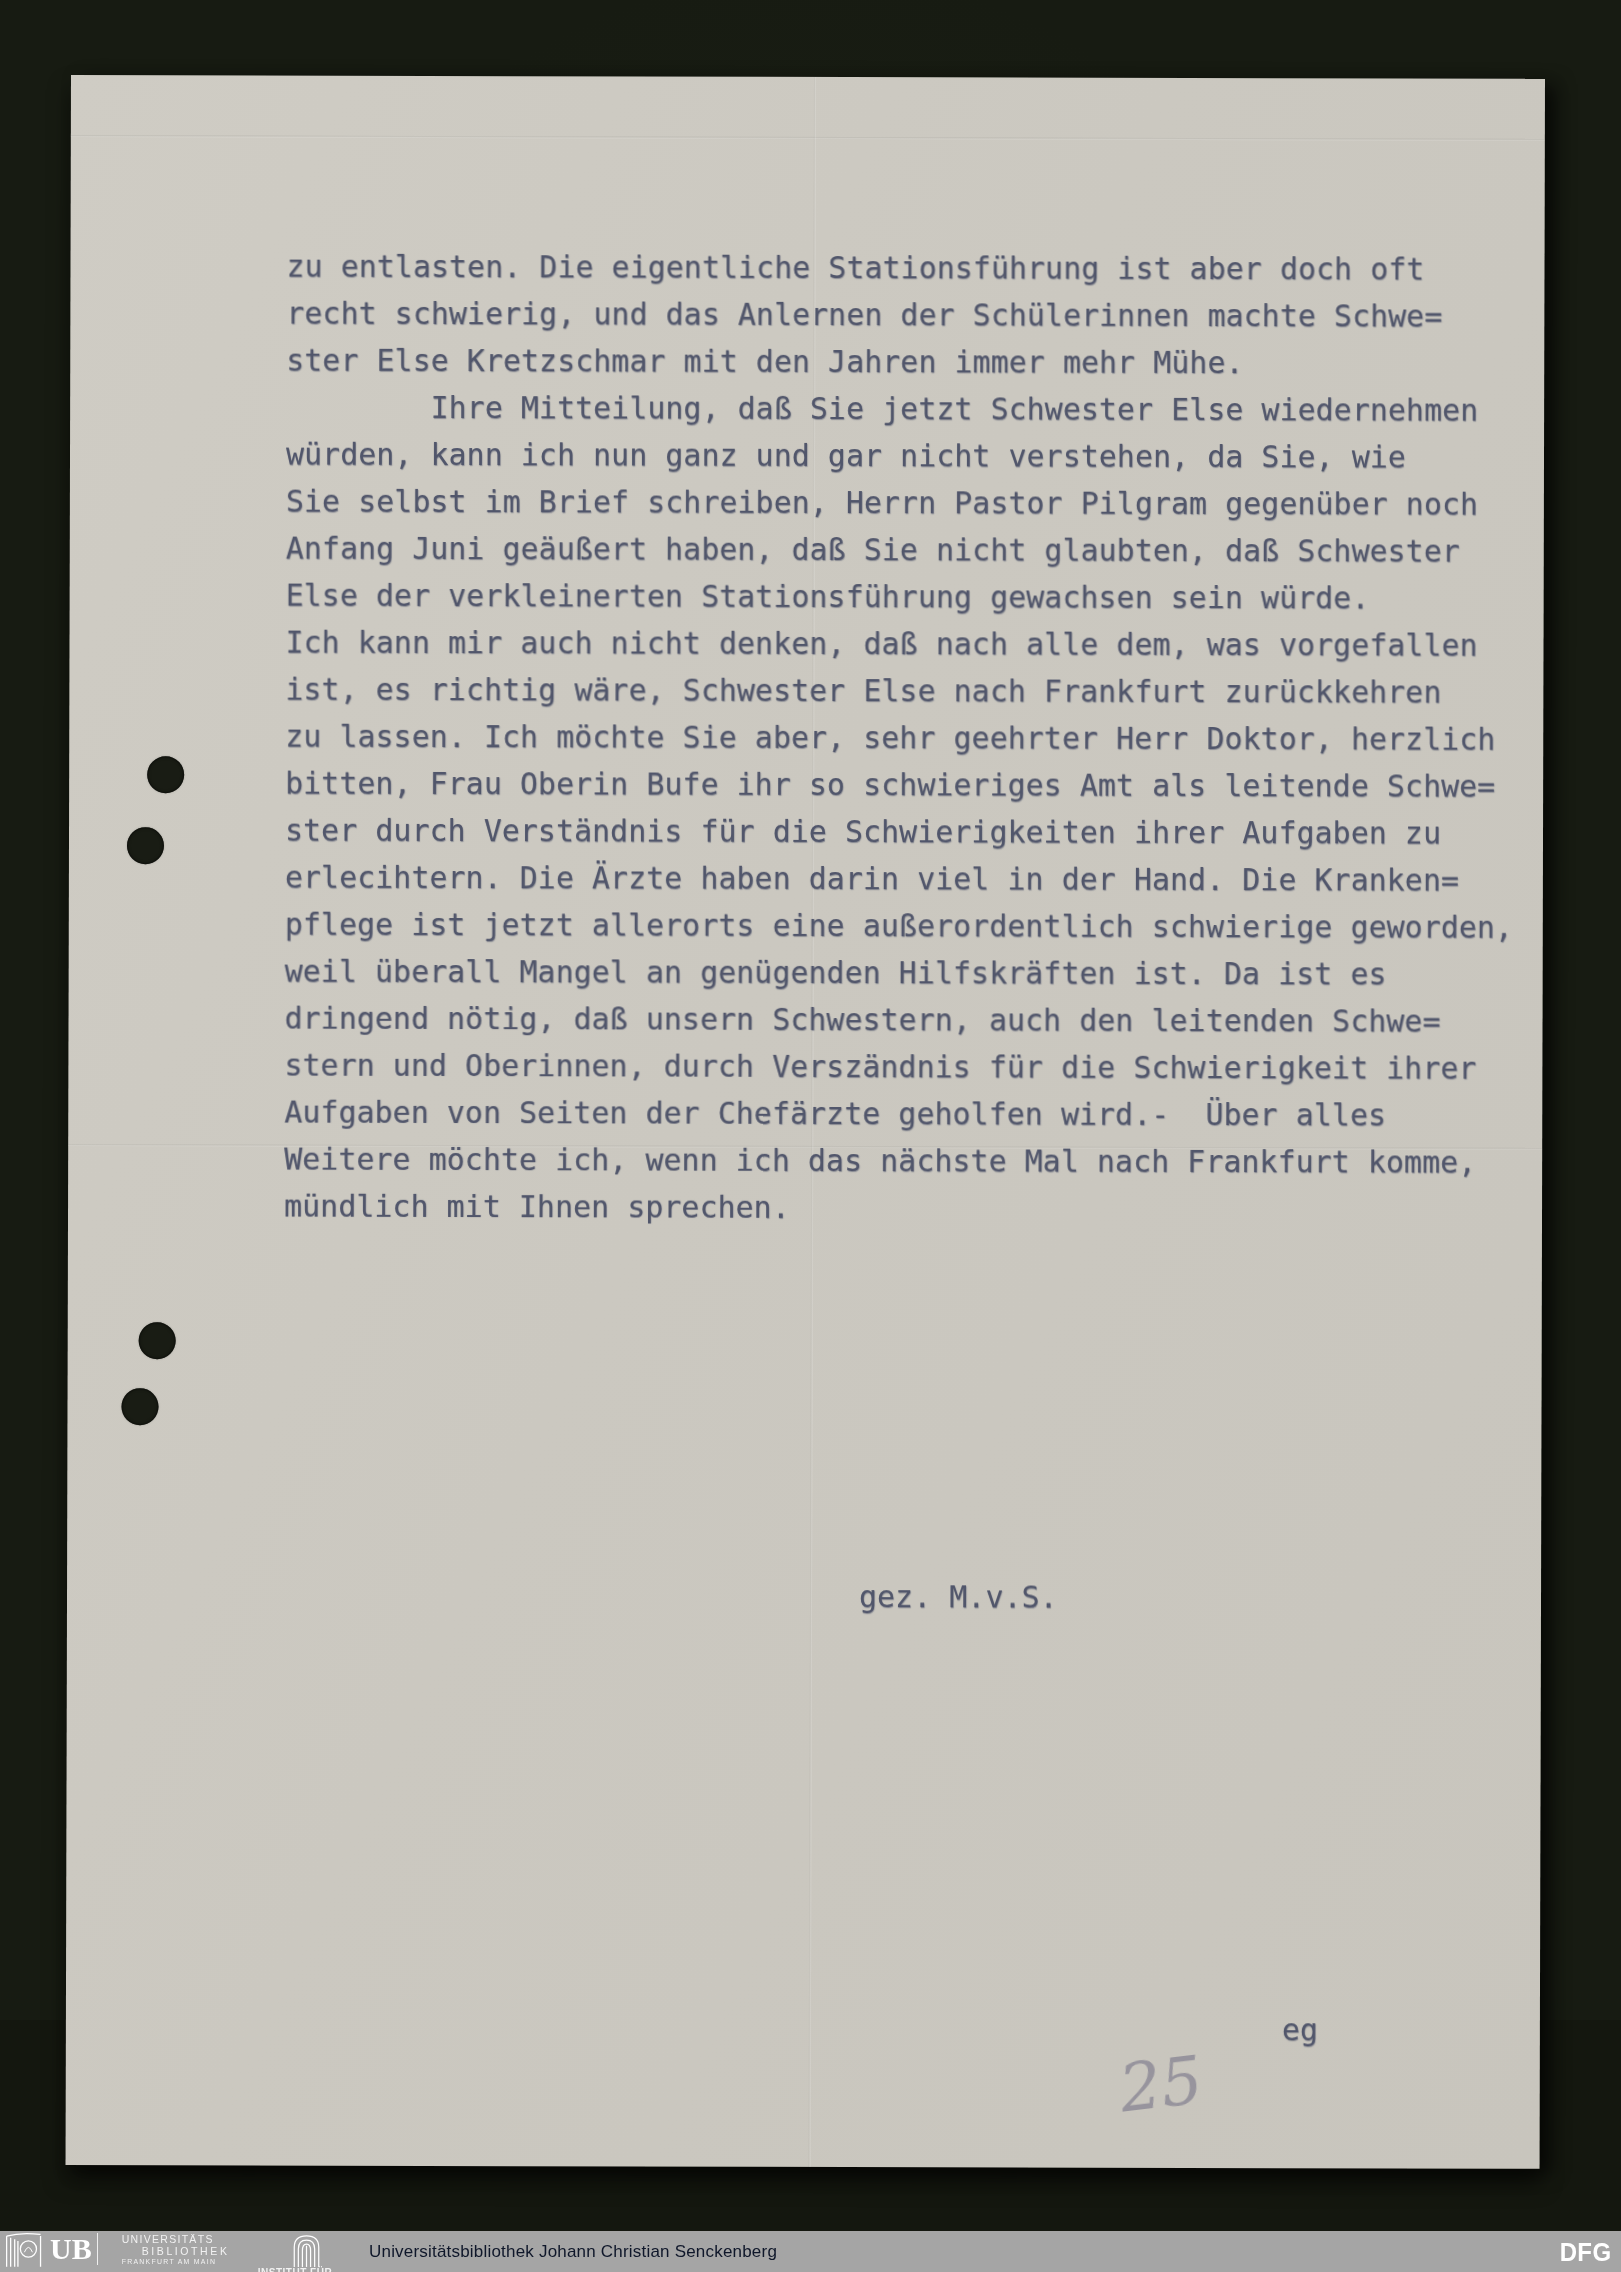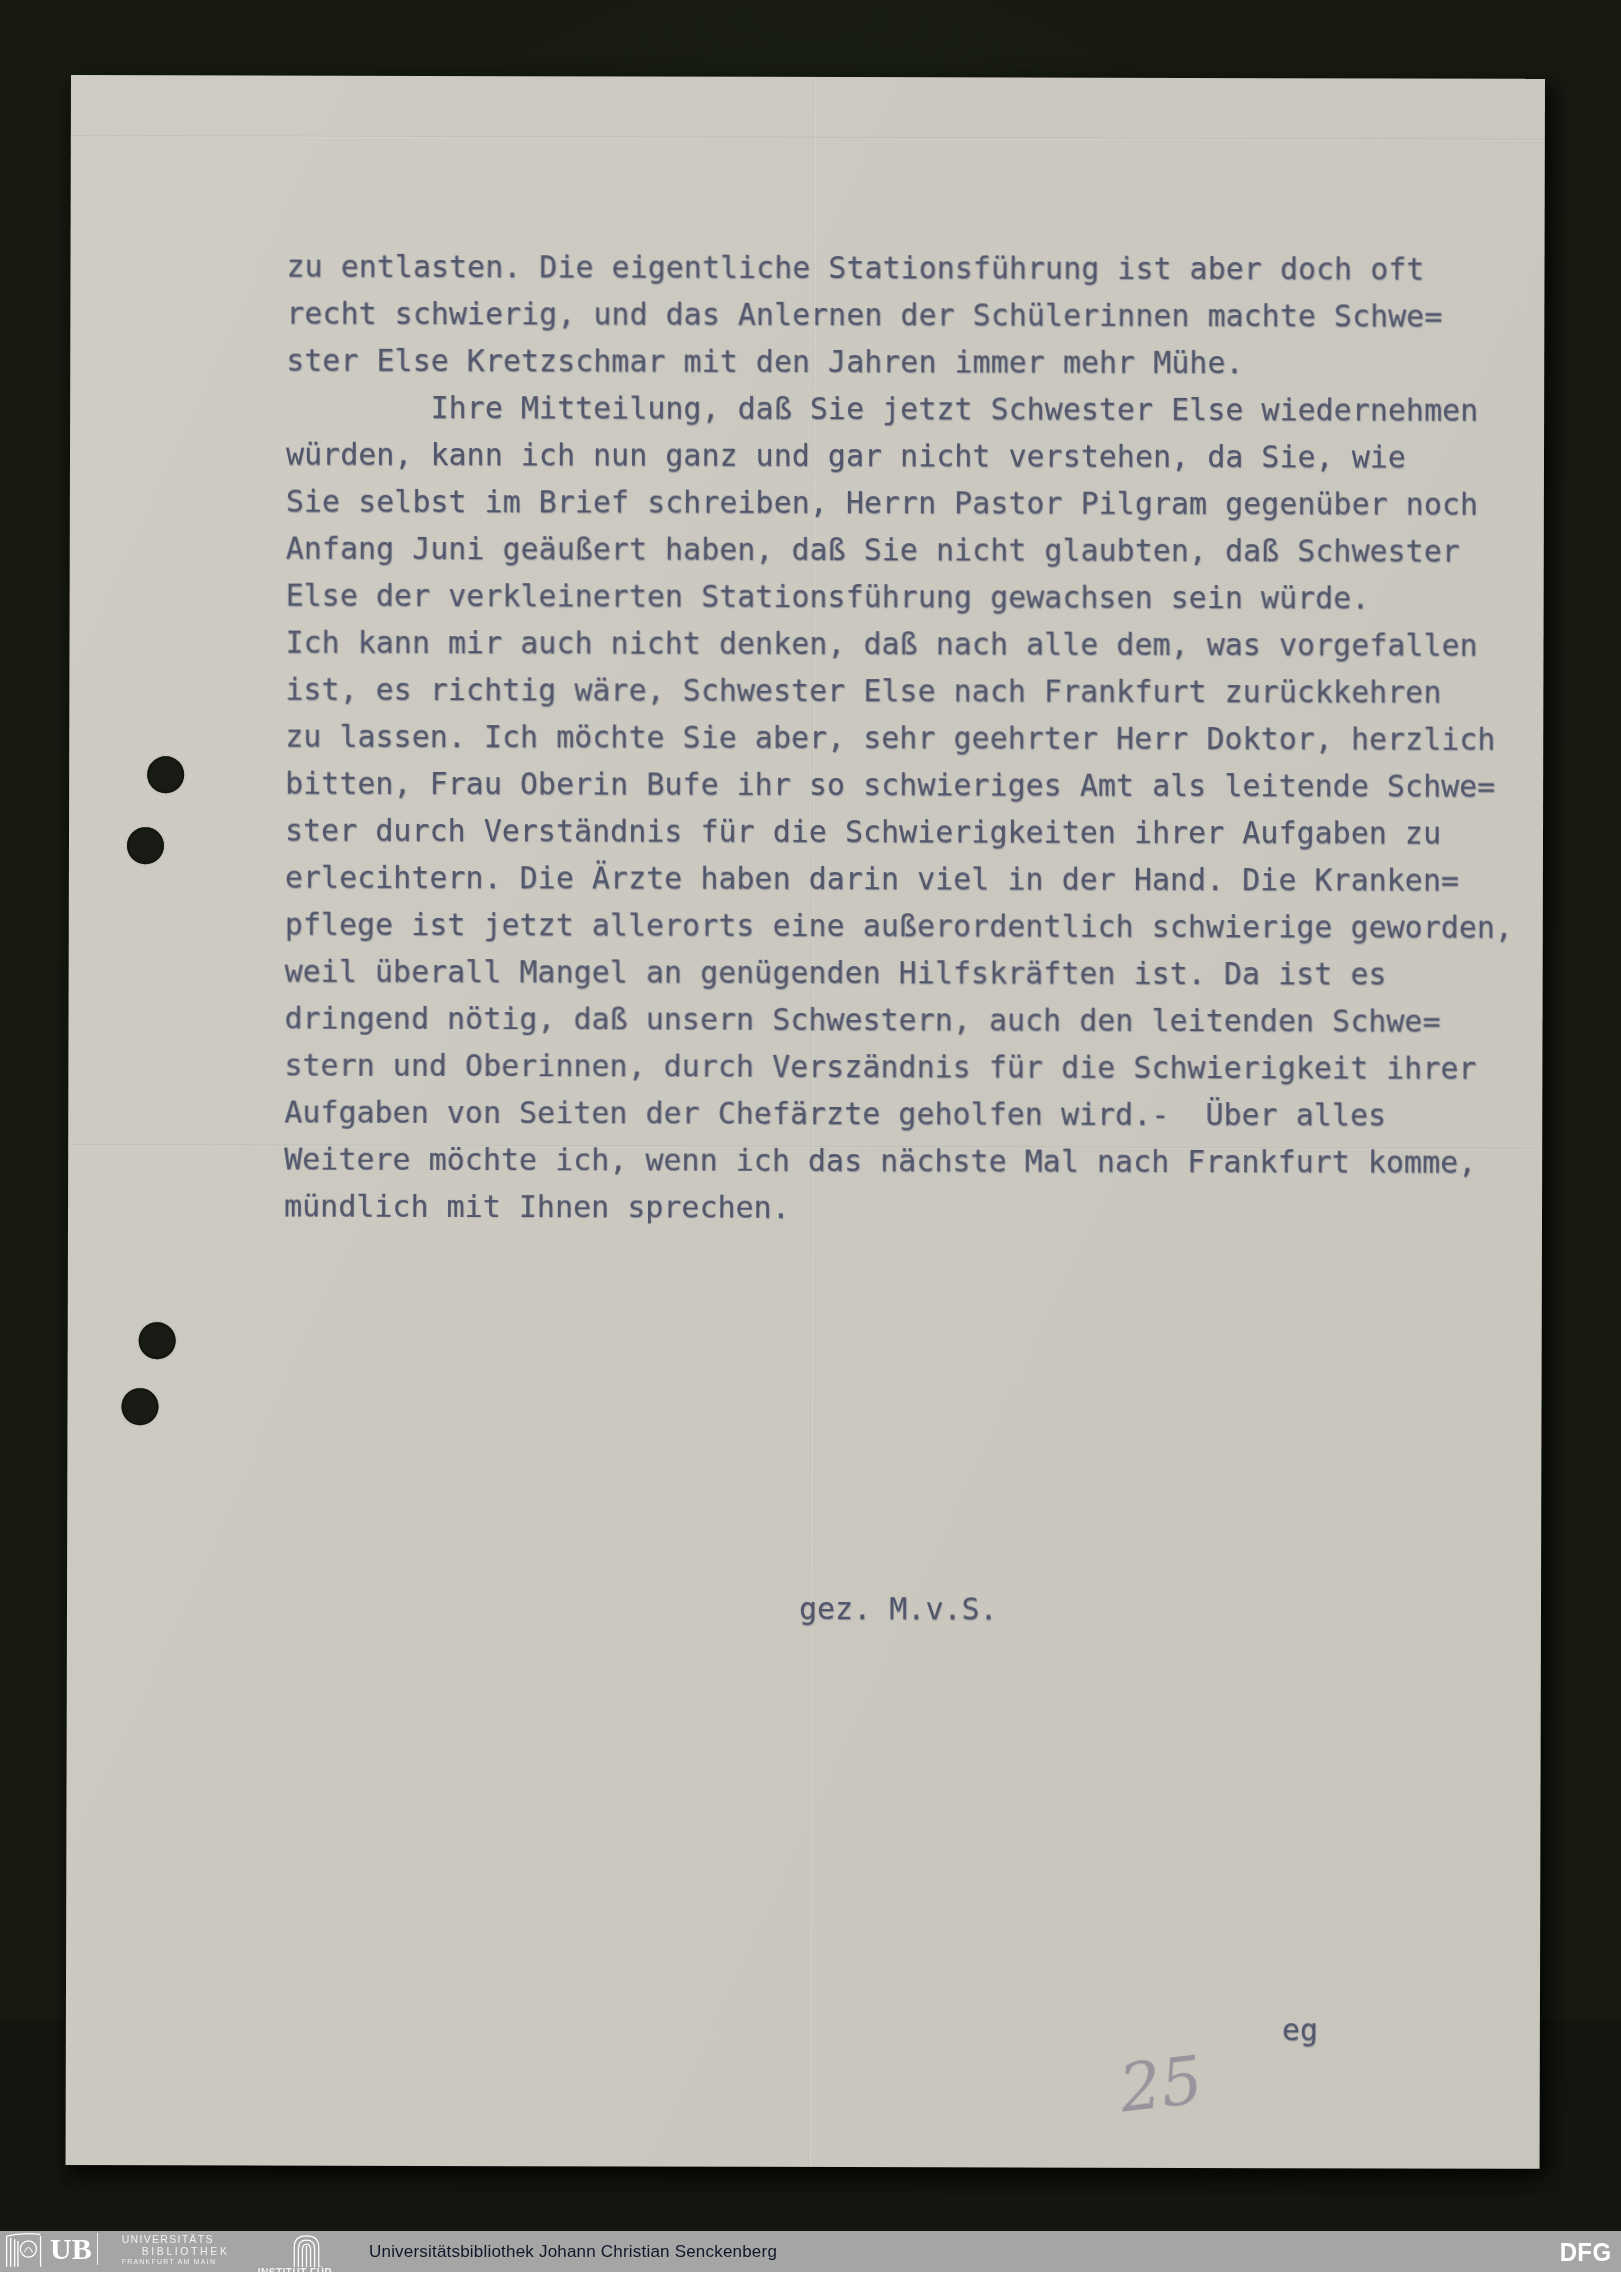--- a/index.html
+++ b/index.html
@@ -42,21 +42,21 @@
     font-family:"DejaVu Sans Mono", monospace;
     font-size:30px;line-height:47px;
     color:#51566b;
     white-space:pre;
     text-shadow:0.5px 0.5px 1.1px rgba(81,86,107,0.55);
   }
   .body-text{position:absolute;left:216px;top:167px;filter:blur(0.3px);}
   .closing{position:absolute;left:727px;top:1215px;filter:blur(0.3px);}
   .closing .ind1{margin-left:50px;}
   .closing .ind2{margin-left:81px;}
-  .signature{position:absolute;left:732px;top:1496px;filter:blur(0.3px);margin-top:12px;}
+  .signature{position:absolute;left:792px;top:1496px;filter:blur(0.3px);}
   .initials{position:absolute;left:1216px;top:1912px;filter:blur(0.2px);margin-top:16px;}
   .pencil{
     position:absolute;left:1054px;top:1969px;
     font-family:"DejaVu Serif", serif;font-style:italic;
     font-size:65px;color:#8f8c98;opacity:0.85;
     transform:rotate(-7deg);filter:blur(0.3px);
   }
   
   .footer{
     position:absolute;left:0;top:2231px;width:1622px;height:41px;

